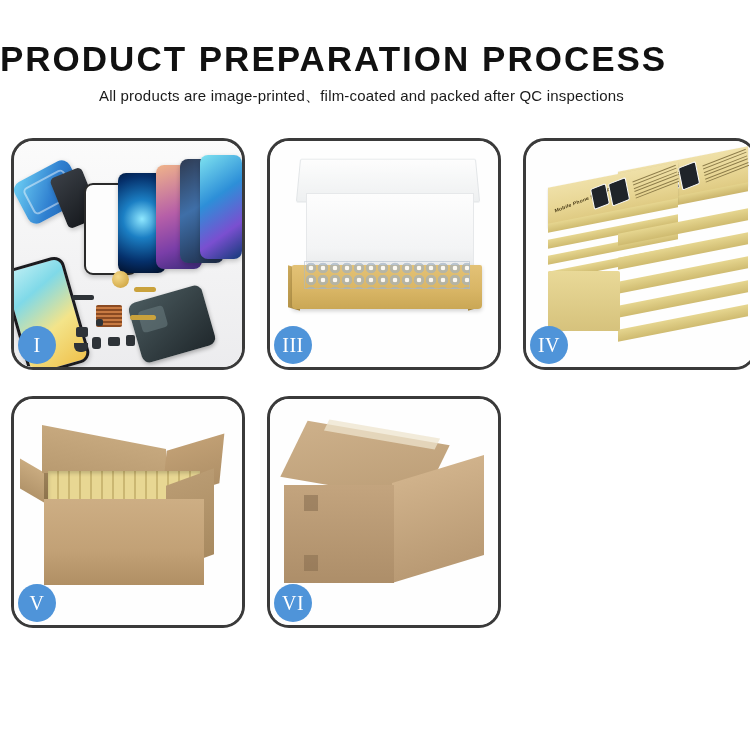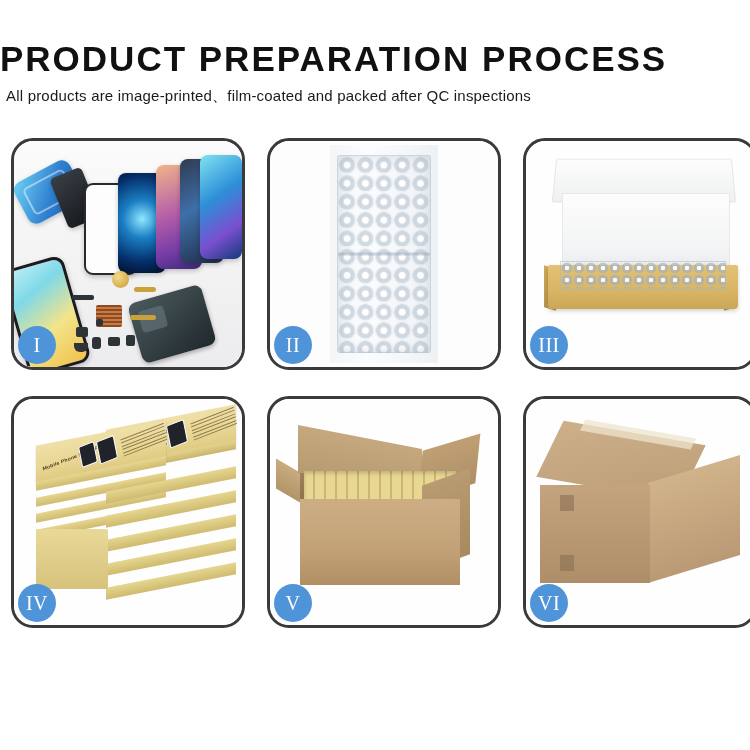--- a/index.html
+++ b/index.html
@@ -3,21 +3,21 @@
 <meta charset="utf-8">
 <style>
   html,body{margin:0;padding:0;}
   body{
     width:750px;height:750px;background:#ffffff;
     font-family:"Liberation Sans",sans-serif;overflow:hidden;
   }
   .page{position:relative;width:750px;height:750px;}
 
   
-  .header{position:absolute;left:0;top:0;width:624px;text-align:left;}
+  .header{position:absolute;left:0;top:0;width:624px;text-align:right;}
   .title{
     font-size:35px;font-weight:bold;letter-spacing:2.0px;color:#111;
     margin-top:38px;line-height:42px;white-space:nowrap;
     font-family:"Liberation Sans",sans-serif;
   }
   .subtitle{
     font-size:15px;color:#1a1a1a;margin-top:6px;line-height:20px;
     letter-spacing:.2px;white-space:nowrap;margin-left:6px;
   }
 
@@ -195,29 +195,20 @@
           <div class="pt" style="left:20px;top:56px;width:9px;height:12px;border-radius:3px;"></div>
           <div class="pt" style="left:36px;top:56px;width:12px;height:9px;"></div>
           <div class="pt" style="left:54px;top:54px;width:9px;height:11px;"></div>
           <div class="pt" style="left:2px;top:62px;width:14px;height:9px;border-radius:0 0 6px 6px;"></div>
           <div class="pt" style="left:24px;top:38px;width:7px;height:7px;"></div>
         </div>
         <div class="badge">I</div>
       </div>
     </div>
 
-    <div class="panel">
-      <div class="scene p2">
-        <div class="wrapsheet"></div>
-        <div class="bubbles">
-          <div class="bub-seam"></div>
-        </div>
-        <div class="badge">II</div>
-      </div>
-    </div>
 
     <div class="panel">
       <div class="scene p3">
         <div class="lid3"></div>
         <div class="foam3"></div>
         <div class="flap3l"></div>
         <div class="flap3r"></div>
         <div class="krafttray"></div>
         <div class="bubrow3"></div>
         <div class="badge">III</div>

